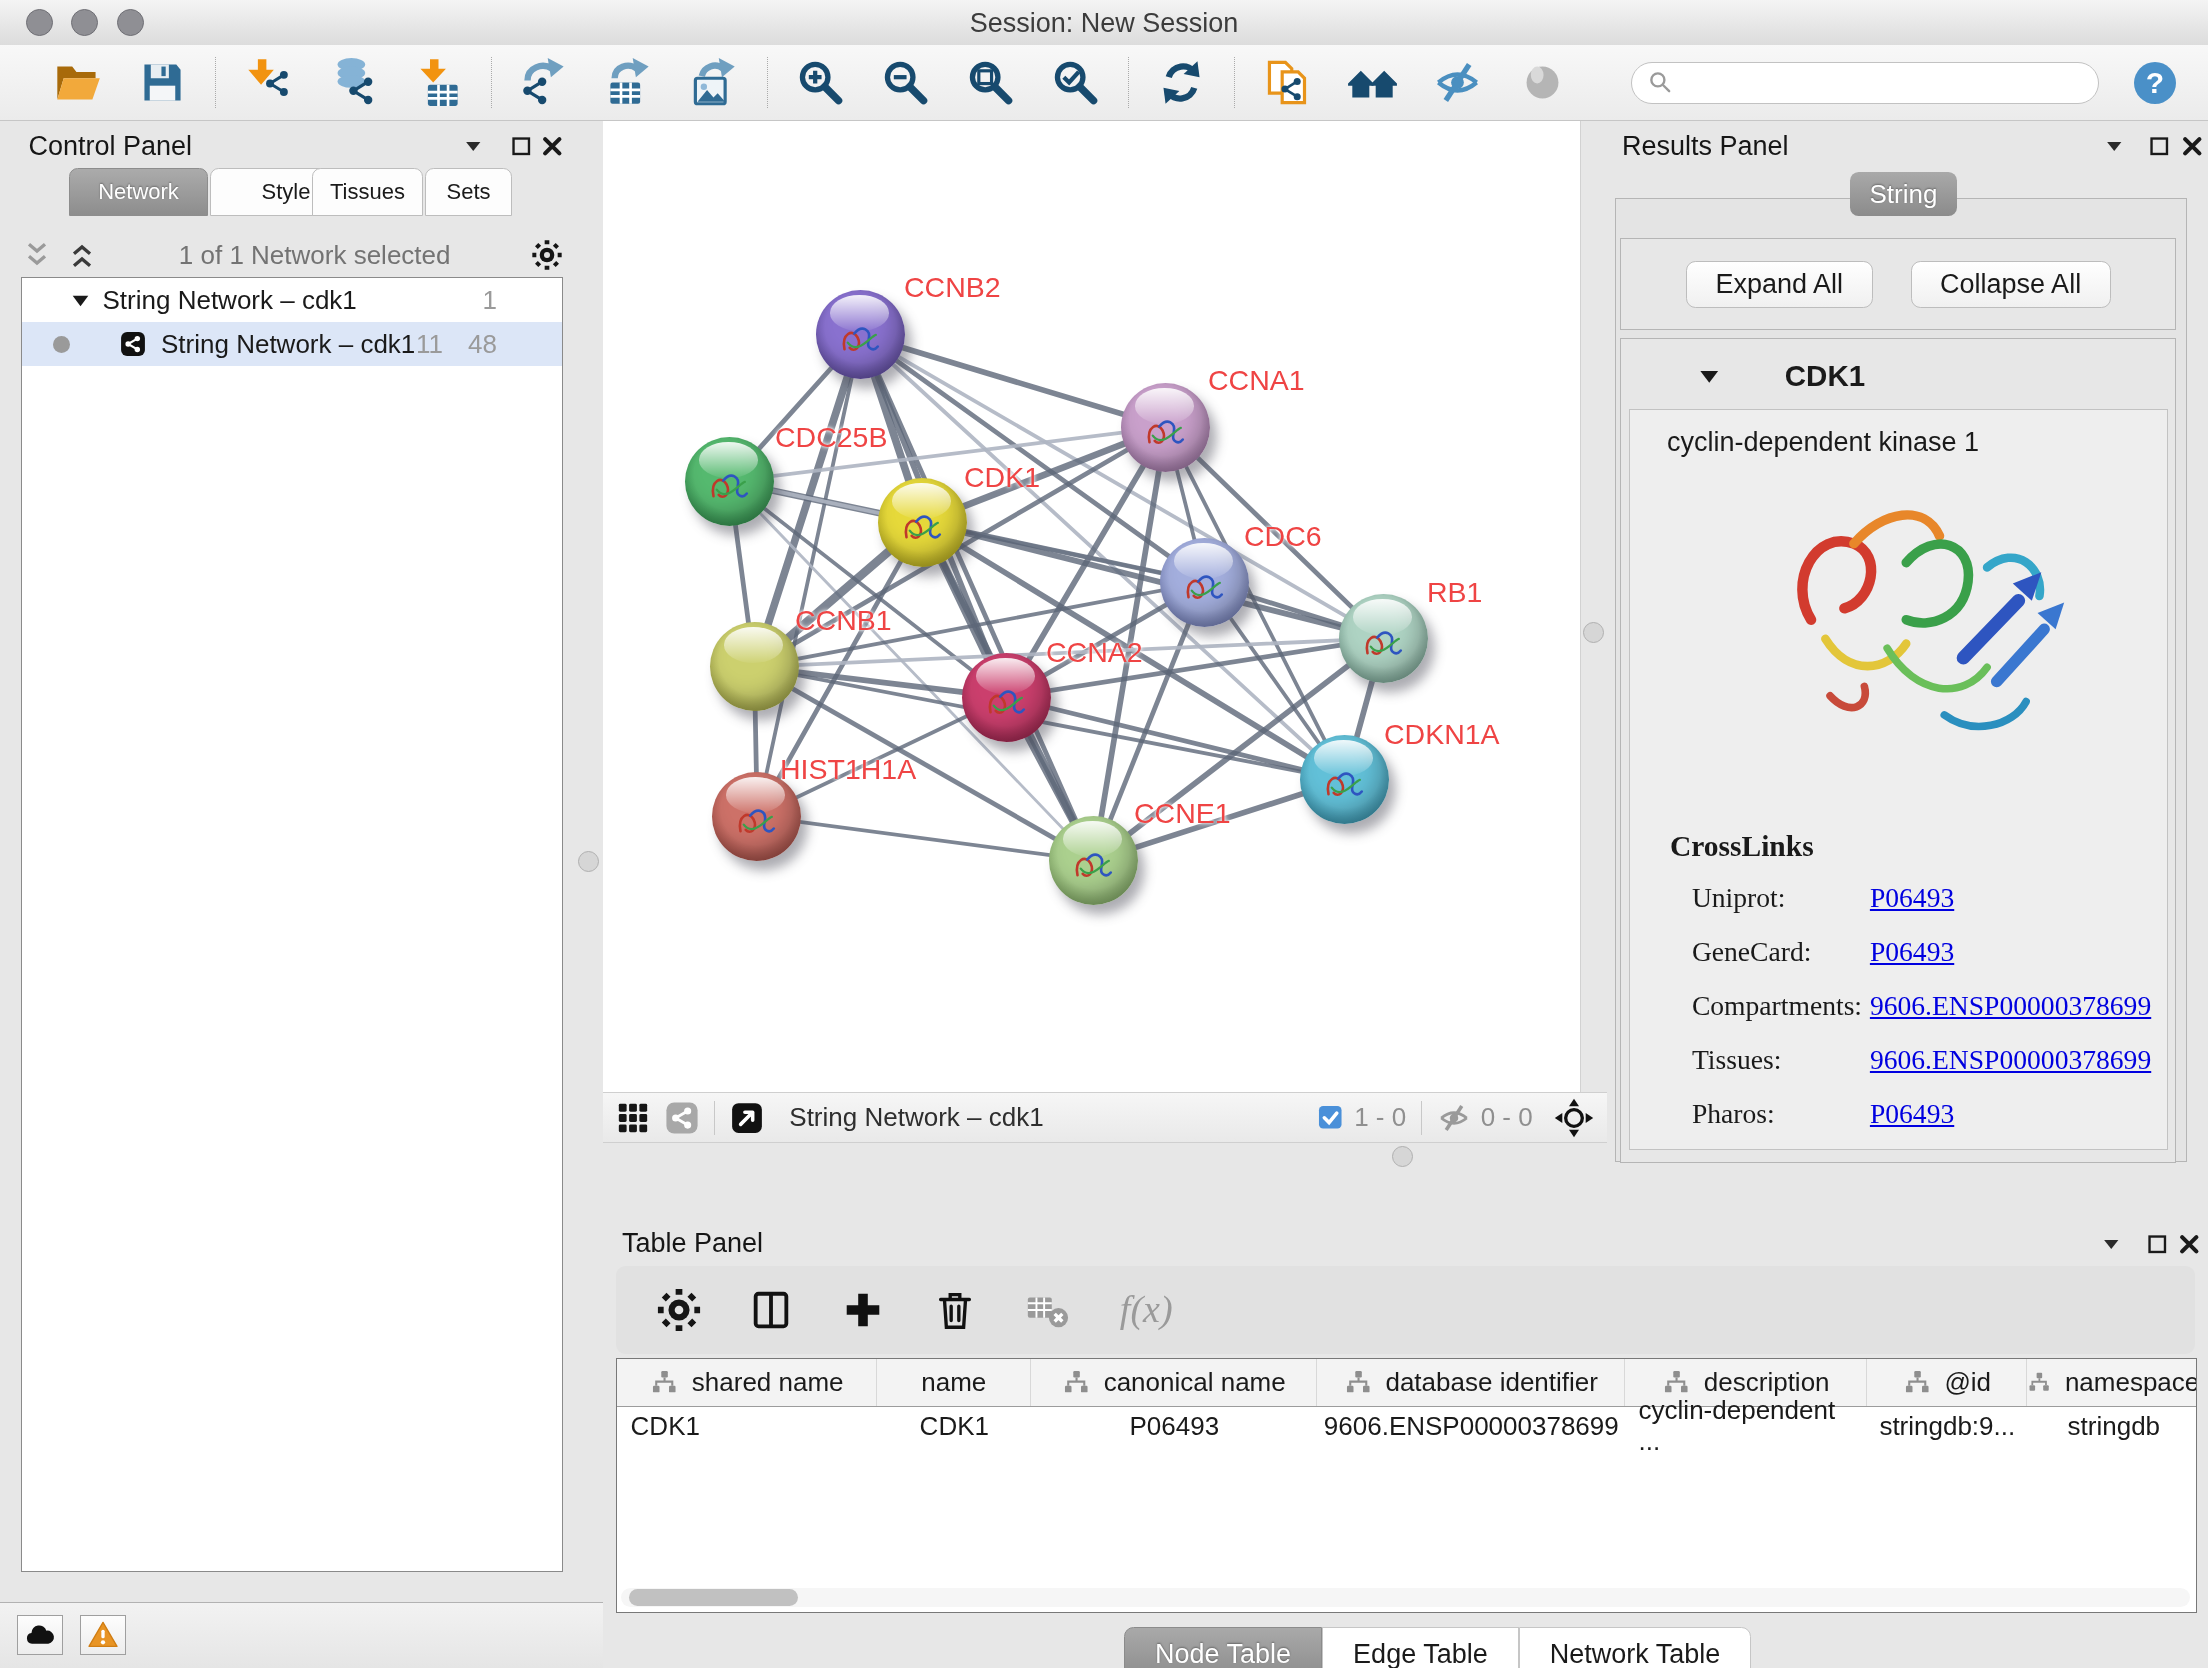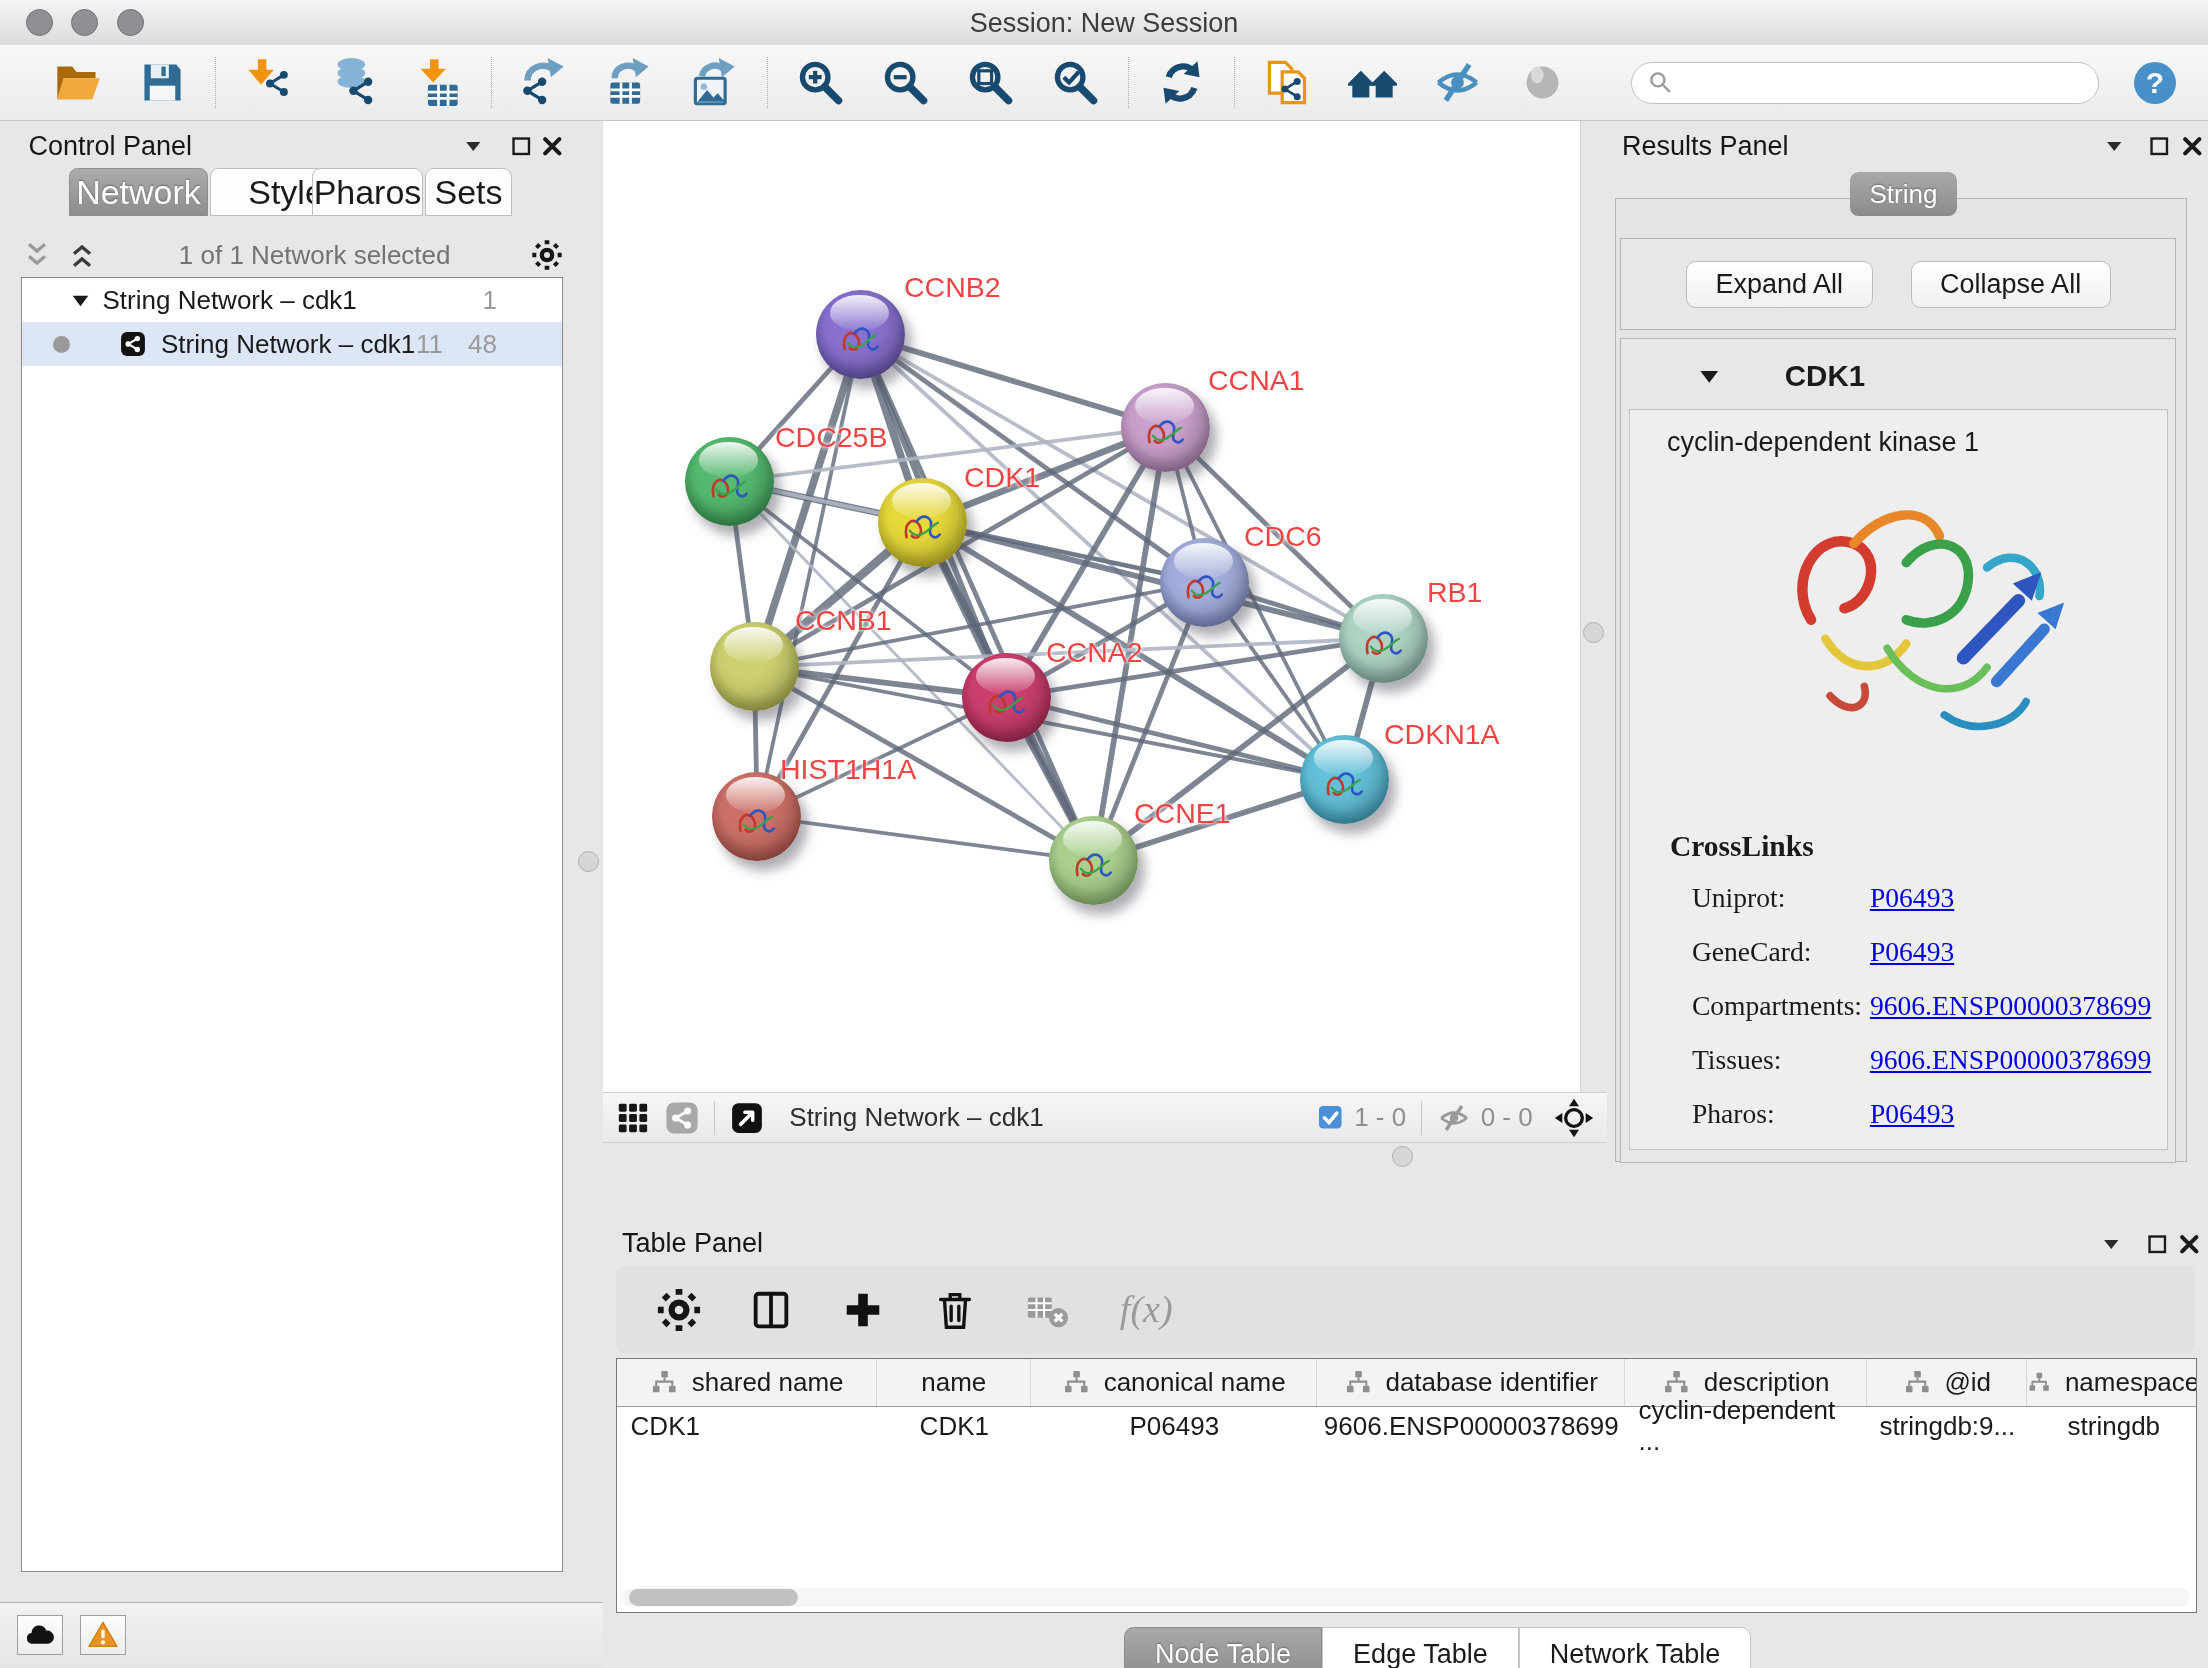--- a/index.html
+++ b/index.html
@@ -24,21 +24,21 @@
   #search-box{margin-left:auto;width:468px;height:42px;background:#fff;border:1.9px solid #c2c2c2;border-radius:21px;
               display:flex;align-items:center;padding:0 13.3px;box-sizing:border-box;}
   #search-box .icon{width:28.5px;height:28.5px;}
   #search-input{flex:1;border:none;outline:none;font-size:25px;margin-left:9.5px;background:transparent;font-family:inherit;}
   #help-btn{width:48px;height:48px;margin:0 3.8px 0 32px;}
   
   #control-col{position:absolute;left:0;top:121px;width:603px;height:1481px;background:#e7e7e7;}
   .phead-title{position:absolute;font-size:27px;color:#161616;}
   .phicon{position:absolute;width:28.5px;height:28.5px;}
   .cp-tab{position:absolute;top:47px;height:48px;box-sizing:border-box;border:1px solid #bdbdbd;border-radius:8.6px 8.6px 0 0;
-          background:#fdfdfd;font-size:34px;display:flex;align-items:center;justify-content:center;cursor:pointer;}
+          background:#fdfdfd;font-size:22px;display:flex;align-items:center;justify-content:center;cursor:pointer;}
   .cp-tab.active{background:linear-gradient(#ababab,#8d8d8d);color:#fff;text-shadow:0 -1px 1.9px rgba(0,0,0,.35);border-color:#8d8d8d;}
   #cp-status{position:absolute;left:21px;top:113px;width:542px;height:42px;display:flex;align-items:center;gap:13.3px;}
   #cp-status .icon{width:32px;height:32px;}
   #cp-status-text{flex:1;text-align:center;font-size:26px;color:#737373;}
   #cp-tree{position:absolute;left:21px;top:156px;width:542px;height:1295px;background:#fff;border:1.9px solid #8a8a8a;box-sizing:border-box;}
   .tree-row{position:relative;height:44px;display:flex;align-items:center;font-size:26px;}
   .tree-row .cnt{color:#9a9a9a;}
   #tree-row-selected{background:#dce6f7;}
   
   #canvas{position:absolute;left:603px;top:121px;width:977px;height:971px;background:#fff;overflow:hidden;}
@@ -369,21 +369,21 @@
       </svg>
     </span>
   <span class="phicon icon" style="left:538px;top:11.4px;">
       <svg viewBox="0 0 48 48">
         <path d="M12 12l24 24M36 12L12 36" stroke="#1a1a1a" stroke-width="7" stroke-linecap="round"></path>
       </svg>
     </span>
   <div id="cp-tabs">
       <div class="cp-tab active" style="left: 69px; width: 139px;">Network</div>
       <div class="cp-tab" style="left: 210px; width: 120px; padding-left: 32px;">Style</div>
-      <div class="cp-tab" style="left: 312px; width: 111px;">Pharos</div>
+      <div class="cp-tab" style="left: 312px; width: 111px;">Tissues</div>
       <div class="cp-tab" style="left: 425px; width: 87px;">Sets</div>
     </div>
   <div id="cp-status">
     <span class="icon">
         <svg viewBox="0 0 48 48" fill="none" stroke="#9a9a9a" stroke-width="5">
           <path d="M12 8l12 10 12-10M12 26l12 10 12-10"></path>
         </svg>
       </span>
     <span class="icon">
         <svg viewBox="0 0 48 48" fill="none" stroke="#3a3a3a" stroke-width="5">

